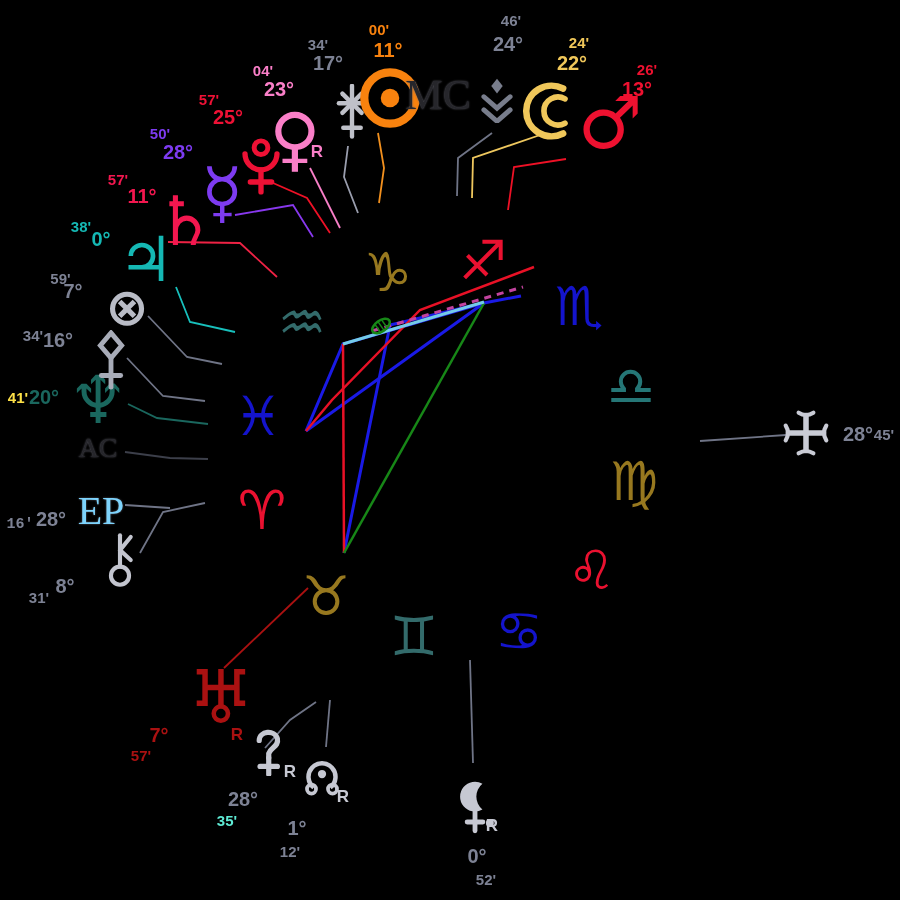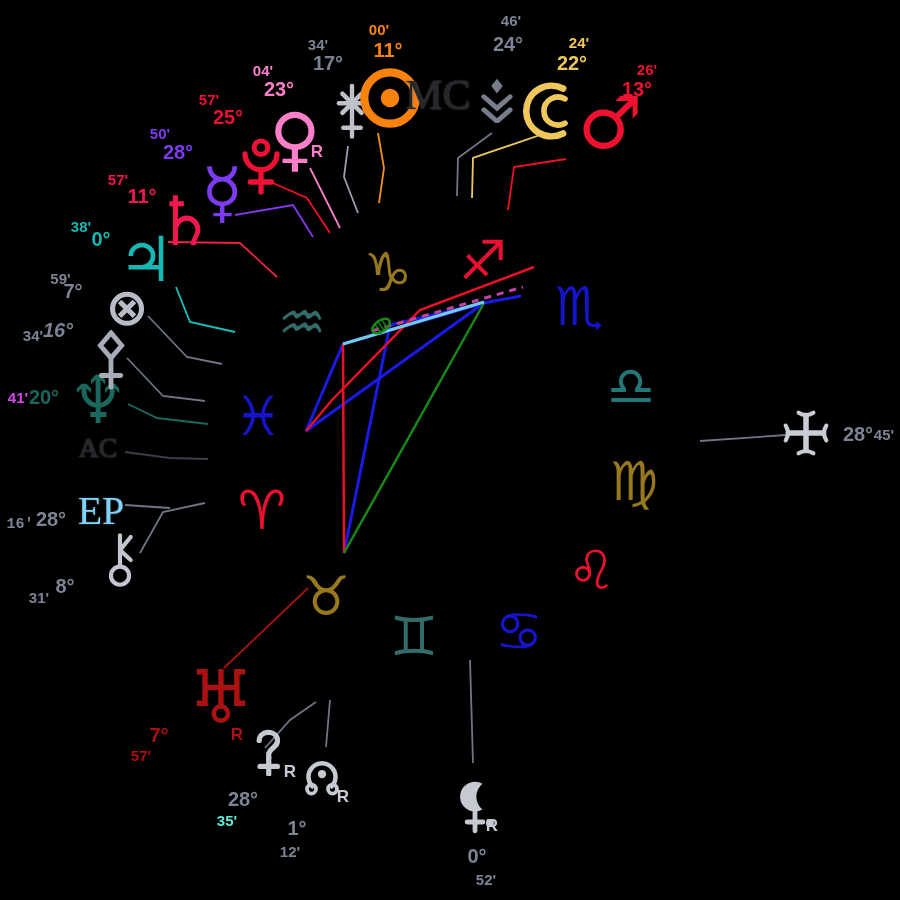--- a/index.html
+++ b/index.html
@@ -180,29 +180,29 @@
         </svg>
       </div>
       <div class="deg-label" style="left: 65px; top: 586px; color: rgb(125, 130, 148);">8°</div>
       <div class="min-label" style="left: 39px; top: 597px; color: rgb(125, 130, 148);">31'</div>
       <div class="angle-text" style="left: 101px; top: 511px; font-size: 40px; color: #7dd3fc;">EP</div>
       <div class="deg-label" style="left: 51px; top: 519px; color: rgb(125, 130, 148);">28°</div>
       <div class="min-label" style="left: 20px; top: 524px; color: rgb(125, 130, 148); font-family: Liberation Mono, monospace;">16'</div>
       <div class="angle-text" style="left: 98px; top: 448px; font-size: 28px; color: rgb(38, 38, 43);">AC</div>
       <div class="glyph-text" style="left: 98px; top: 401px; font-size: 66px; color: rgb(26, 103, 94);">♆</div>
       <div class="deg-label" style="left: 44px; top: 397px; color: rgb(26, 103, 94);">20°</div>
-      <div class="min-label" style="left: 18px; top: 397px; color: #d946ef;">41'</div>
+      <div class="min-label" style="left: 18px; top: 397px; color: #fde047;">41'</div>
       <div class="glyph-svg" style="left: 111px; top: 361px; width: 39px; height: 62px; color: rgb(168, 172, 184);">
         <svg viewBox="-20 -32 40 64" fill="none" stroke="currentColor" stroke-linecap="round">
           <polygon points="0,-29 11,-16 0,-3 -11,-16" stroke-width="5"></polygon>
           <line y1="-3" y2="27" stroke-width="5"></line>
           <line x1="-10" y1="15" x2="10" y2="15" stroke-width="5"></line>
         </svg>
       </div>
-      <div class="deg-label" style="left: 58px; top: 330px; color: rgb(125, 130, 148); font-style: italic;">16°</div>
+      <div class="deg-label" style="left: 58px; top: 340px; color: rgb(125, 130, 148);">16°</div>
       <div class="min-label" style="left: 33px; top: 335px; color: rgb(125, 130, 148);">34'</div>
       <div class="glyph-text" style="left: 127px; top: 307px; font-size: 52px; color: rgb(185, 188, 198);">⊗</div>
       <div class="deg-label" style="left: 73px; top: 291px; color: rgb(125, 130, 148);">7°</div>
       <div class="min-label" style="left: 52px; top: 278px; color: rgb(125, 130, 148); padding-left: 17px;">59'</div>
       <div class="glyph-text" style="left: 146px; top: 260px; font-size: 62px; color: rgb(21, 184, 180);">♃</div>
       <div class="deg-label" style="left: 101px; top: 239px; color: rgb(21, 184, 180);">0°</div>
       <div class="min-label" style="left: 81px; top: 226px; color: rgb(21, 184, 180);">38'</div>
       <div class="sign" style="left: 388px; top: 273px; font-size: 54px; color: rgb(151, 120, 31);">♑</div>
       <div class="sign" style="left: 483px; top: 261px; font-size: 54px; color: rgb(234, 17, 48);">♐</div>
       <div class="sign" style="left: 579px; top: 307px; font-size: 54px; color: rgb(20, 20, 204);">♏</div>

